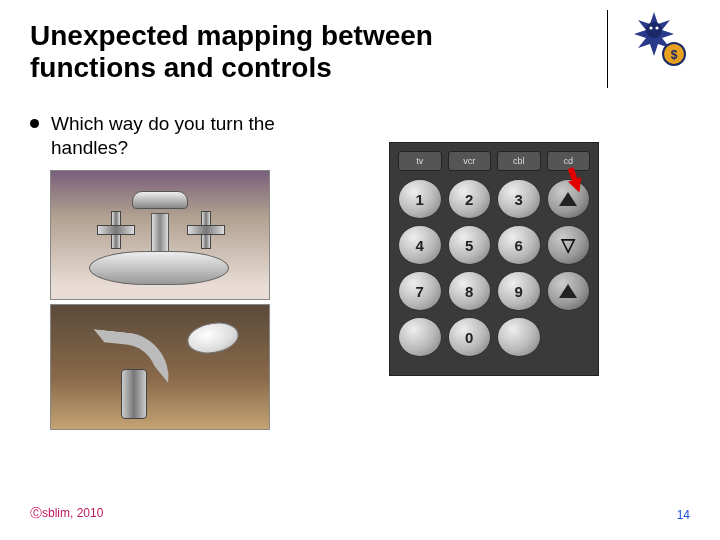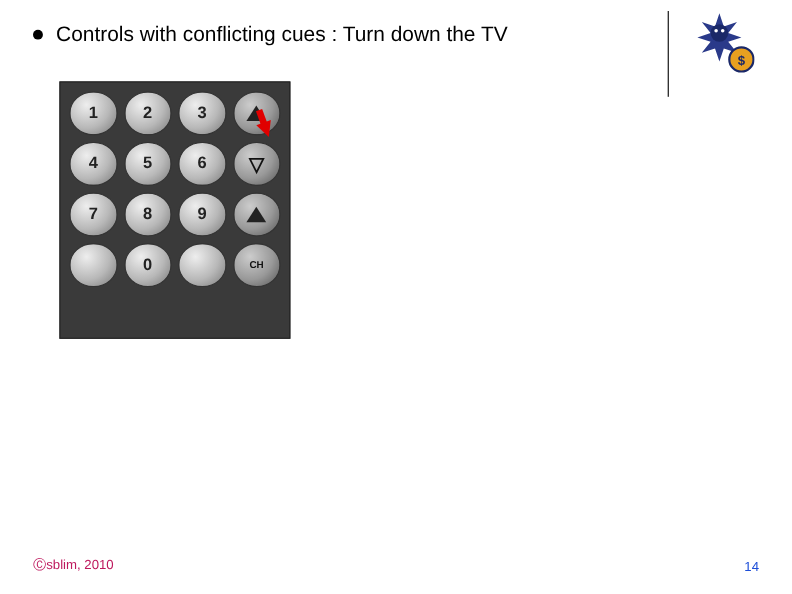--- a/index.html
+++ b/index.html
@@ -212,31 +212,58 @@
     <g fill="#2a3a8a">
       <polygon points="32,4 36,16 48,12 40,22 52,26 40,30 48,40 36,36 32,48 28,36 16,40 24,30 12,26 24,22 16,12 28,16"></polygon>
       <circle cx="32" cy="22" r="8" fill="#1a2868"></circle>
       <circle cx="29" cy="20" r="1.6" fill="#fff"></circle>
       <circle cx="35" cy="20" r="1.6" fill="#fff"></circle>
     </g>
     <circle cx="52" cy="46" r="11" fill="#e8a020" stroke="#1a2868" stroke-width="2"></circle>
     <text x="52" y="51" text-anchor="middle" font-size="12" font-weight="bold" fill="#1a2868">$</text>
   </svg>
 
+  <h1 class="title">Unexpected mapping between functions and controls</h1>
 
   <div class="columns">
-
 
     <div class="col">
       <div class="bullet-row">
         <span class="bullet"></span>
-        <div class="bullet-text">Controls with conflicting cues : Turn down the TV</div>
+        <div class="bullet-text">Which way do you turn the handles?</div>
       </div>
+      <div class="images">
+        <div class="img-placeholder faucet1">
+          <div class="spout"></div>
+          <div class="stem"></div>
+          <div class="base"></div>
+          <div class="handleL">
+              <div class="cross"></div>
+            </div>
+          <div class="handleR">
+              <div class="cross"></div>
+            </div>
+        </div>
+        <div class="img-placeholder faucet2">
+          <div class="curve"></div>
+          <div class="body"></div>
+          <div class="knob"></div>
+        </div>
+      </div>
+    </div>
+
+    <div class="col">
       <div class="remote">
         <div class="red-arrow"></div>
+        <div class="toprow">
+          <div class="tab">tv</div>
+          <div class="tab">vcr</div>
+          <div class="tab">cbl</div>
+          <div class="tab">cd</div>
+        </div>
         <div class="grid">
           <div class="btn">1</div>
           <div class="btn">2</div>
           <div class="btn">3</div>
           <div class="btn side">
               <span class="arrow-up"></span>
             </div>
           <div class="btn">4</div>
           <div class="btn">5</div>
           <div class="btn">6</div>
@@ -245,23 +272,20 @@
             </div>
           <div class="btn">7</div>
           <div class="btn">8</div>
           <div class="btn">9</div>
           <div class="btn side small">
               <span class="arrow-up"></span>
             </div>
           <div class="btn"> </div>
           <div class="btn">0</div>
           <div class="btn"> </div>
-          <div class="btn side small">
-              <span style="font-size:9px;font-weight:bold">CH</span>
-            </div>
         </div>
       </div>
     </div>
 
   </div>
 
   <div class="footer">Ⓒsblim, 2010</div>
   <div class="page-number">14</div>
 </div>
 

